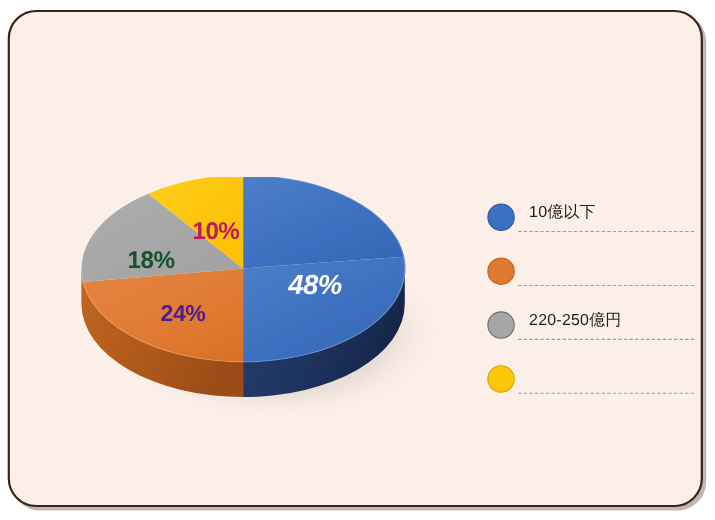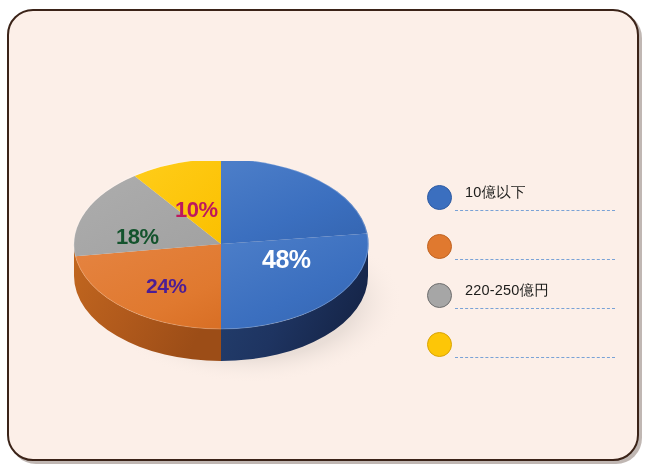--- a/index.html
+++ b/index.html
@@ -55,21 +55,21 @@
   .pct {
     position: absolute;
     font-weight: bold;
     letter-spacing: -0.5px;
     white-space: nowrap;
   }
 
   
   .legend {
     position: absolute;
-    left: 418px;
+    left: 434px;
     top: 168px;
     width: 190px;
   }
   .legend-row {
     position: relative;
     height: 49px;
   }
   .swatch {
     position: absolute;
     left: 0;
@@ -157,21 +157,21 @@
         <path d="M 182 83 L 182 168 A 147 85 0 0 1 36.2 95.3 Z" fill="url(#gOrangeTop)"></path>
 
         <path d="M 182 83 L 36.2 95.3 A 147 85 0 0 1 95.7 15.1 Z" fill="url(#gGrayTop)"></path>
 
         <path d="M 182 83 L 95.7 15.1 A 147 85 0 0 1 182 -2 Z" fill="url(#gYellowTop)"></path>
 
         <ellipse cx="182" cy="83" rx="147" ry="85" fill="none" stroke="#ffffff" stroke-opacity="0.22" stroke-width="1"></ellipse>
       </svg>
 
       <div style="position:absolute;left:0;top:0;width:380px;height:250px;">
-        <div class="pct" style="left:223px;top:84px;font-size:25px;color:#ffffff;">48%</div>
+        <div class="pct" style="left:223px;top:84px;font-size:25px;color:#ffffff;font-style:italic;">48%</div>
         <div class="pct" style="left:107px;top:113px;font-size:21px;color:#4c1d95;">24%</div>
         <div class="pct" style="left:77px;top:63px;font-size:22px;color:#14532d;">18%</div>
         <div class="pct" style="left:136px;top:36px;font-size:22px;color:#be185d;">10%</div>
       </div>
     </div>
 
     <div class="legend">
 
       <div class="legend-row">
         <span class="swatch" style="background:#3b6fbf;border:1.5px solid #2f5ca3;"></span>

